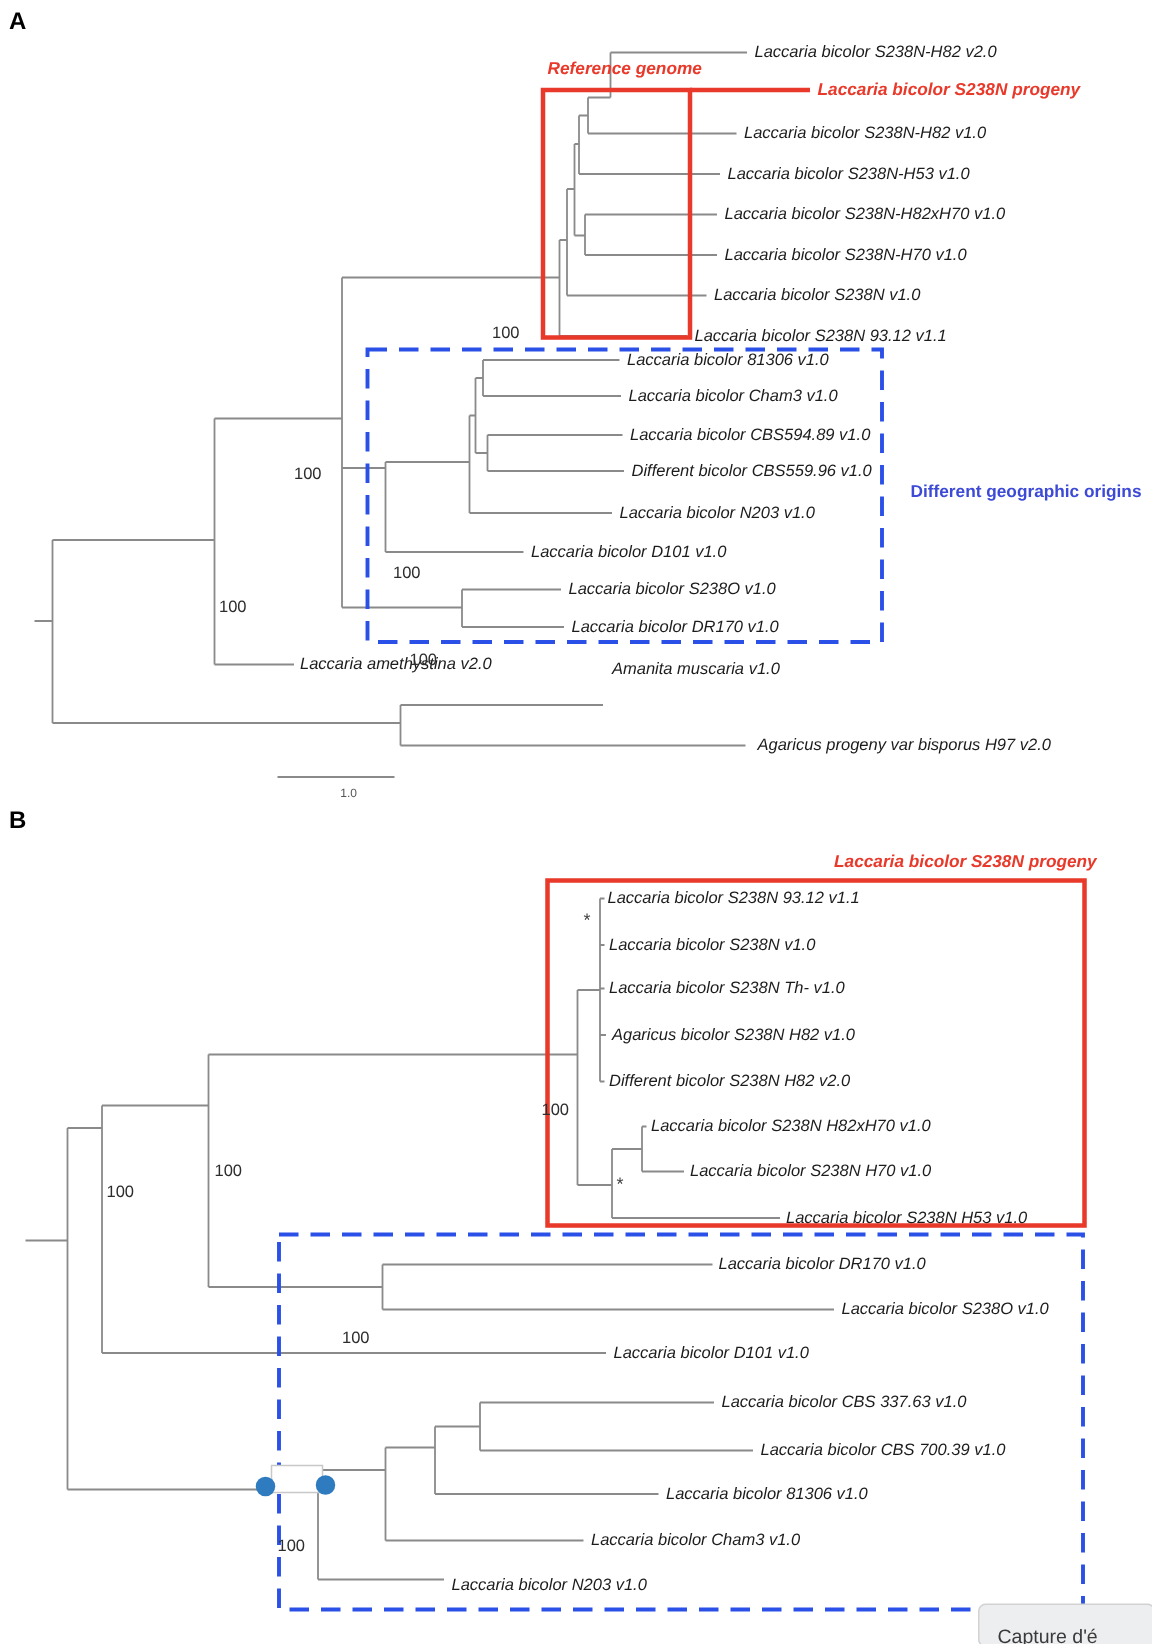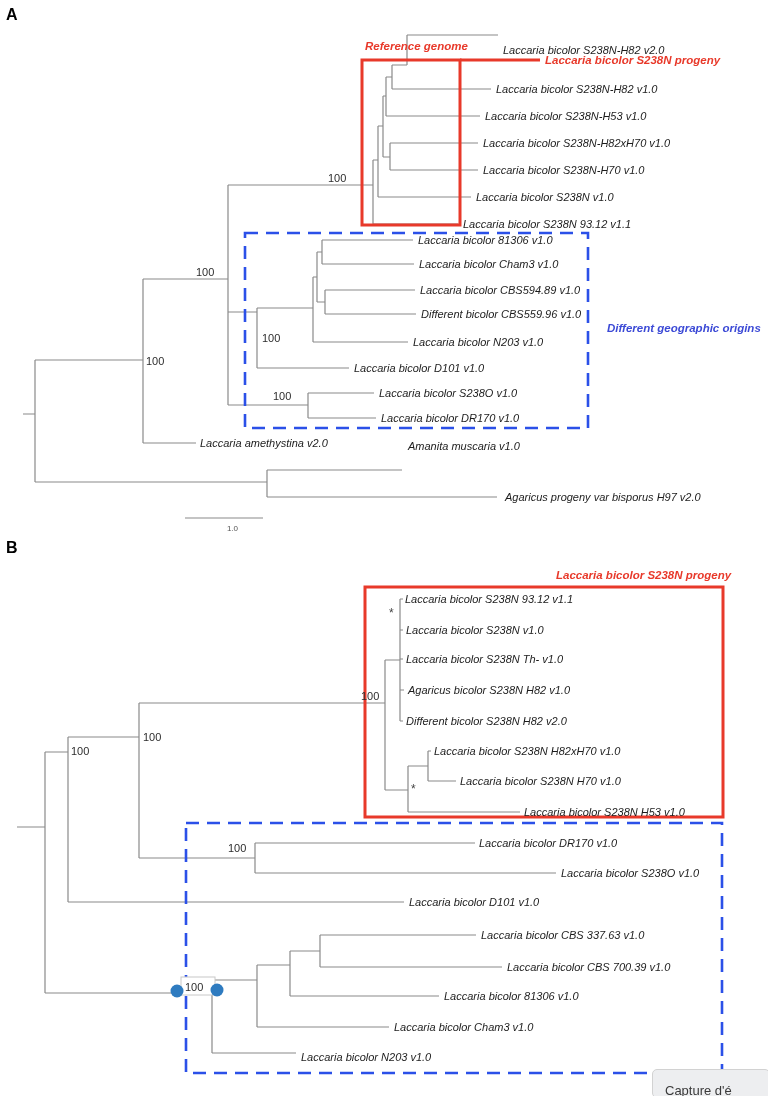--- a/index.html
+++ b/index.html
@@ -3,24 +3,24 @@
 <meta charset="utf-8">
 <style>
   html,body{margin:0;padding:0;background:#ffffff;}
   #stage{
     position:relative;width:768px;height:1096px;overflow:hidden;
     background:#ffffff;font-family:"Liberation Sans", sans-serif;
   }
   #tree-svg{position:absolute;left:0;top:0;width:768px;height:1096px;}
   .lbl{position:absolute;white-space:nowrap;line-height:14px;}
   .tip{font-style:italic;font-size:11px;color:#1c1c1c;}
-  .support{font-size:11px;color:#2d2d2d;}
+  .support{font-size:11px;color:#2d2d2d;margin-top:44px;}
   .panel-letter{font-size:16px;font-weight:bold;color:#000;}
   .anno-red{font-style:italic;font-size:11.5px;font-weight:bold;color:#e8392a;}
-  .anno-blue{font-style:italic;font-size:11.5px;font-weight:bold;color:#3c4ad6;}
+  .anno-blue{font-size:11.5px;font-weight:bold;color:#3c4ad6;}
   .asterisk{font-size:12px;color:#444;}
   .scale-label{font-size:8px;color:#555;}
   #capture-btn{
     position:absolute;left:652px;top:1069px;width:116px;height:27px;
     background:#edeef0;border:1px solid #d2d2d2;border-radius:5px;
     overflow:hidden;cursor:pointer;
   }
   #capture-btn span{
     display:block;margin:13px 0 0 12px;font-size:13px;color:#3a3a3a;white-space:nowrap;
   }
@@ -79,21 +79,21 @@
     <circle cx="217" cy="990" r="6.5" fill="#2e7bc0"></circle>
   </svg>
 
   <span class="lbl panel-letter" style="left:6px;top:8px">A</span>
   <span class="lbl panel-letter" style="left:6px;top:541px">B</span>
 
   <span class="lbl anno-red" style="left:365px;top:39px">Reference genome</span>
   <span class="lbl anno-red" style="left:545px;top:53px">Laccaria bicolor S238N progeny</span>
   <span class="lbl anno-blue" style="left:607px;top:321px">Different geographic origins</span>
 
-  <span class="lbl tip" style="left:503px;top:43px">Laccaria bicolor S238N-H82 v2.0</span>
+  <span class="lbl tip" style="left:503px;top:28px">Laccaria bicolor S238N-H82 v2.0</span>
   <span class="lbl tip" style="left:496px;top:82px">Laccaria bicolor S238N-H82 v1.0</span>
   <span class="lbl tip" style="left:485px;top:109px">Laccaria bicolor S238N-H53 v1.0</span>
   <span class="lbl tip" style="left:483px;top:136px">Laccaria bicolor S238N-H82xH70 v1.0</span>
   <span class="lbl tip" style="left:483px;top:163px">Laccaria bicolor S238N-H70 v1.0</span>
   <span class="lbl tip" style="left:476px;top:190px">Laccaria bicolor S238N v1.0</span>
   <span class="lbl tip" style="left:463px;top:217px">Laccaria bicolor S238N 93.12 v1.1</span>
   <span class="lbl tip" style="left:418px;top:233px">Laccaria bicolor 81306 v1.0</span>
   <span class="lbl tip" style="left:419px;top:257px">Laccaria bicolor Cham3 v1.0</span>
   <span class="lbl tip" style="left:420px;top:283px">Laccaria bicolor CBS594.89 v1.0</span>
   <span class="lbl tip" style="left:421px;top:307px">Different bicolor CBS559.96 v1.0</span>

